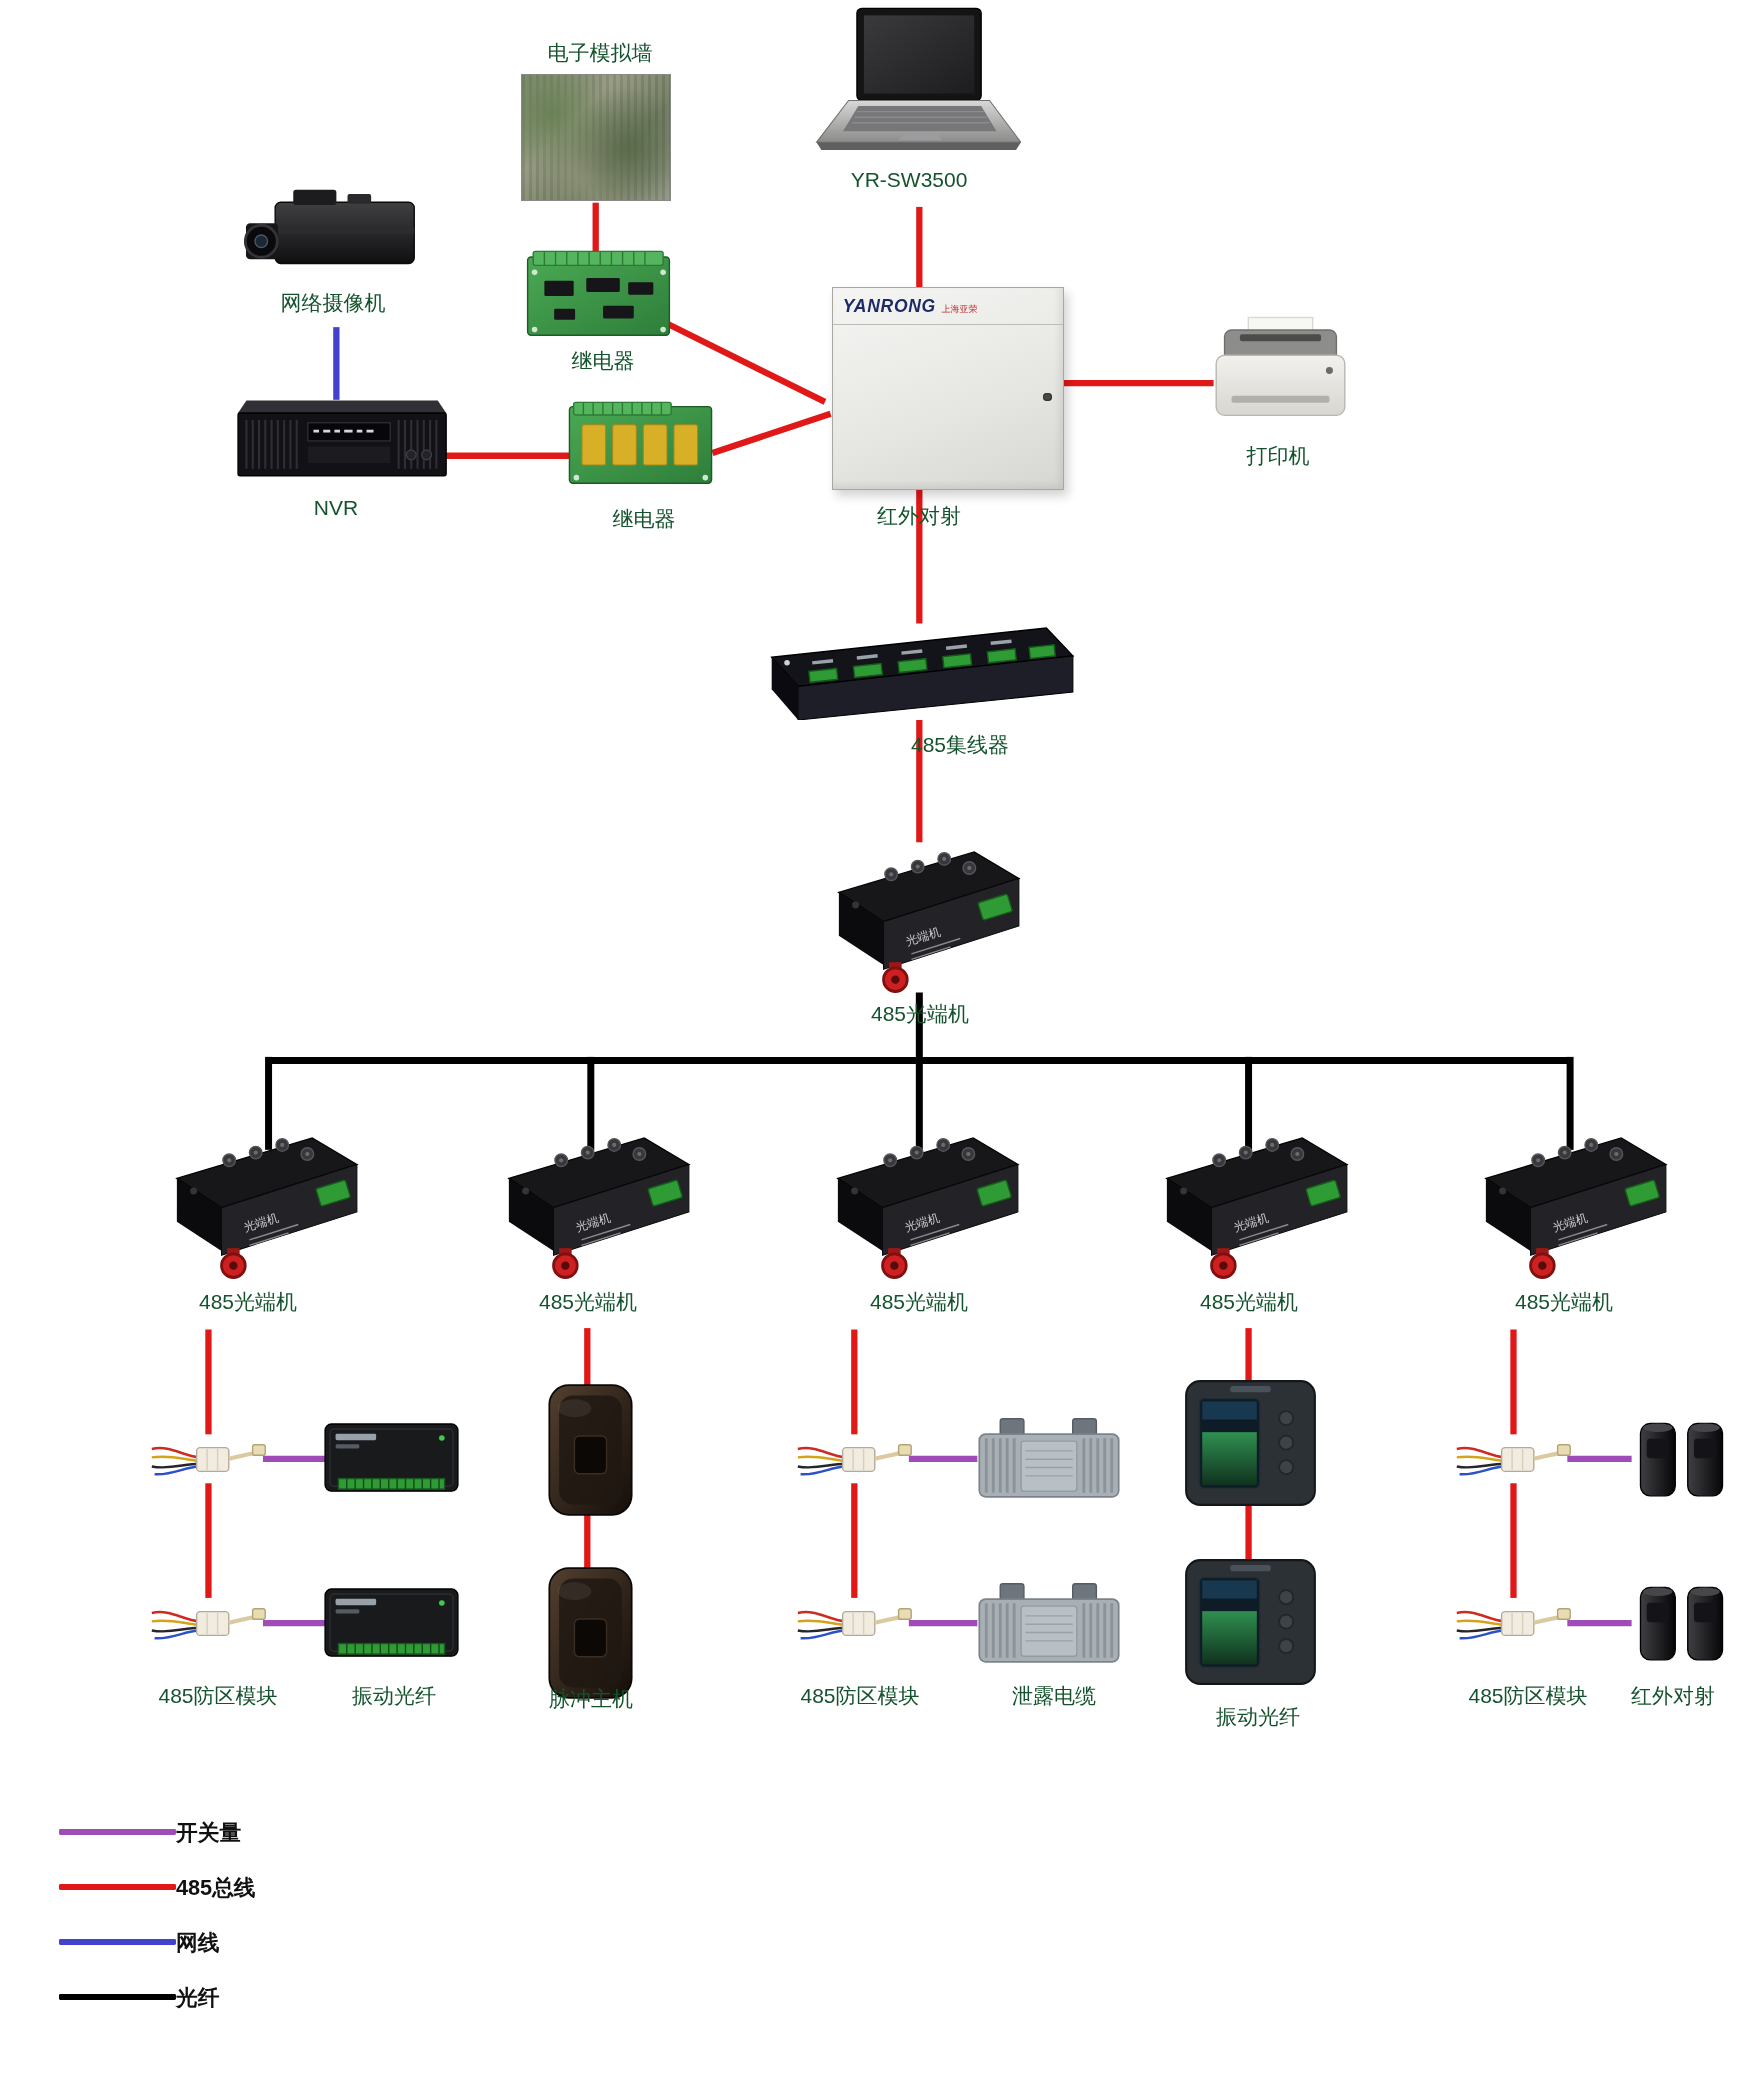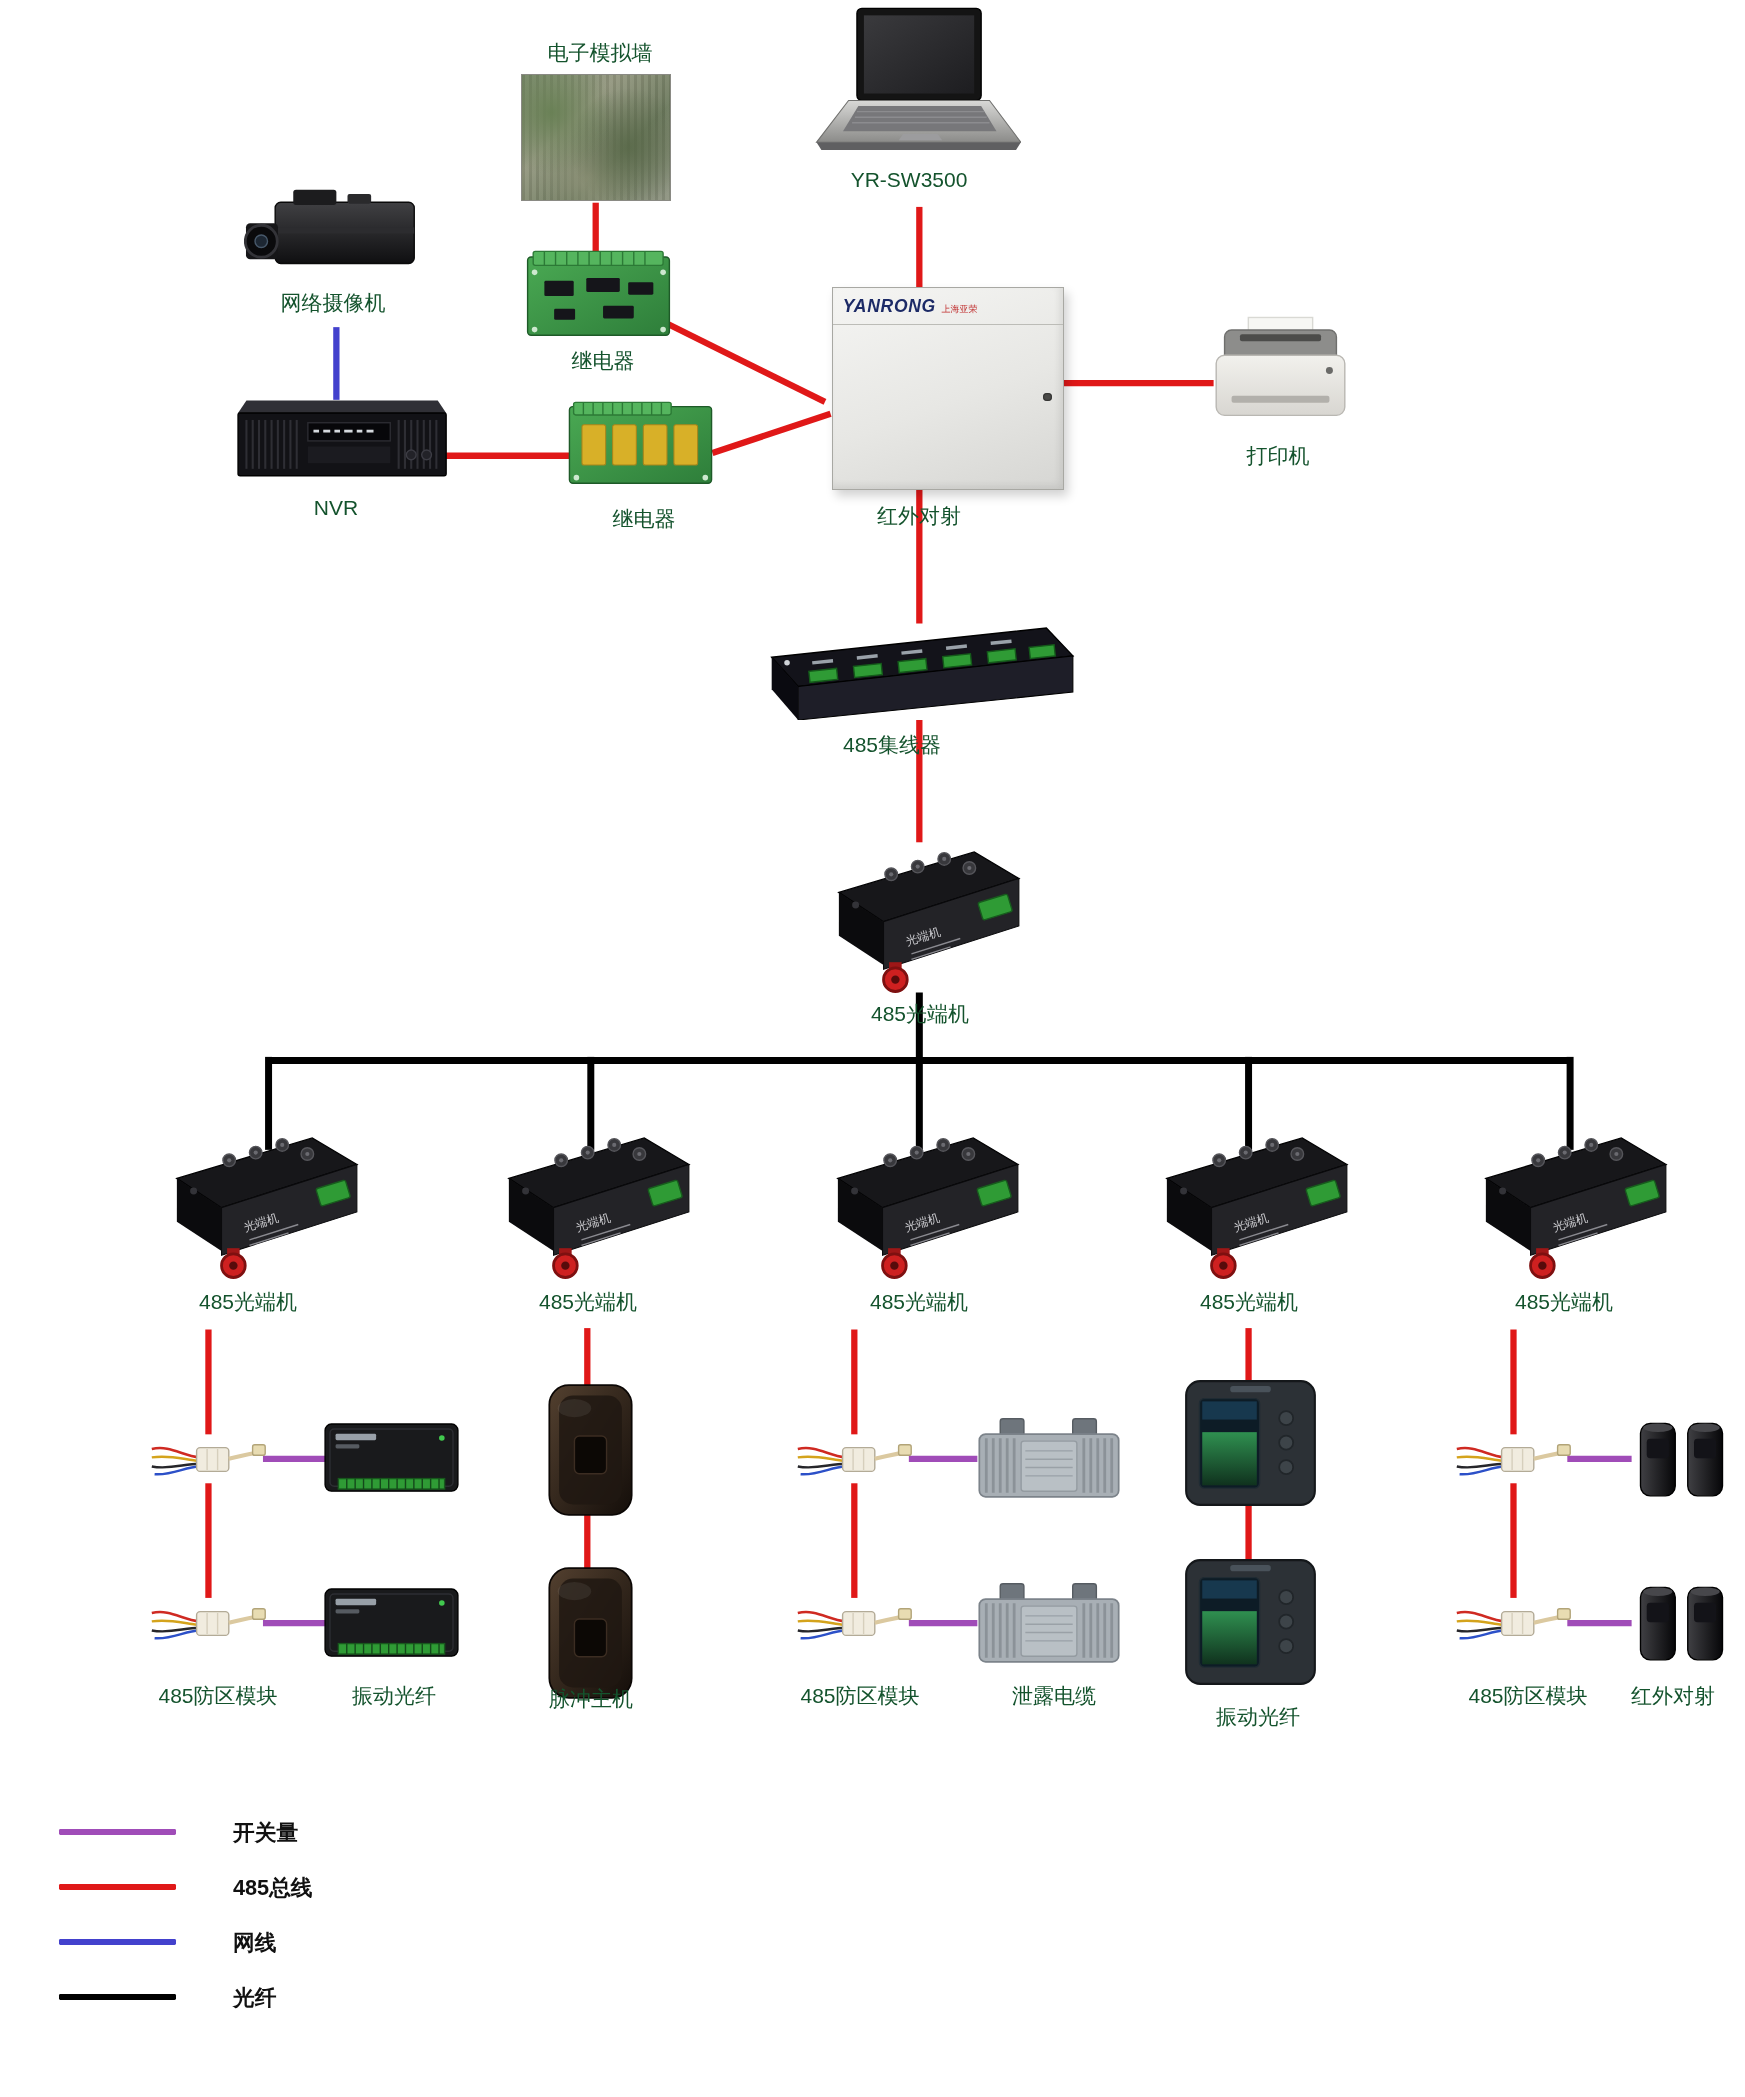--- a/index.html
+++ b/index.html
@@ -28,21 +28,21 @@
     border:1.4px solid #a8a8a3;
     box-shadow:4.2px 5.6px 9.8px rgba(0,0,0,.18), inset -3.5px -3.5px 7px rgba(0,0,0,.08);
   }
   .alarm-brand { position:absolute; top:8.4px; left:9.8px; display:flex; align-items:baseline; gap:5.6px; }
   .alarm-brand-en { font-style:italic; font-weight:bold; font-size:17.5px; color:#1c2a66; letter-spacing:0.7px; }
   .alarm-brand-cn { font-size:9px; color:#c03030; }
   .alarm-seam { position:absolute; top:36px; left:0; width:100%; border-top:1.4px solid #bcbcb7; }
   .alarm-keyhole { position:absolute; right:11.2px; top:105px; width:8.4px; height:8.4px; border-radius:50%; background:#4a4a48; box-shadow:inset 0 0 2.1px #000; }
   .legend-row { position:absolute; left:59px; display:flex; align-items:center; height:28px; }
   .legend-swatch { width:117px; height:5.6px; border-radius:1.4px; background:#888; }
-  .legend-label { margin-left:57px; font-size:21.7px; font-weight:bold; color:#111; }
+  .legend-label { font-size:21.7px; font-weight:bold; color:#111; }
 </style>
 </head>
 <body>
 
 <div class="canvas">
 
   <svg width="0" height="0" style="position:absolute" aria-hidden="true">
     <defs>
       <linearGradient id="g-screen" x1="0" y1="0" x2="1" y2="1">
         <stop offset="0" stop-color="#3a3a3d"></stop>
@@ -401,21 +401,21 @@
       <g fill="#9aa2aa">
         <rect x="70" y="56" width="30" height="5" transform="rotate(-6 85 58)"></rect>
         <rect x="134" y="49" width="30" height="5" transform="rotate(-6 149 51)"></rect>
         <rect x="198" y="42" width="30" height="5" transform="rotate(-6 213 44)"></rect>
         <rect x="262" y="35" width="30" height="5" transform="rotate(-6 277 37)"></rect>
         <rect x="326" y="28" width="30" height="5" transform="rotate(-6 341 30)"></rect>
       </g>
       <circle cx="34" cy="60" r="4" fill="#d0d4d8"></circle>
     </svg>
   </div>
-  <div class="lbl" style="left:892px; top:731px;">485集线器</div>
+  <div class="lbl" style="left:960px; top:731px;">485集线器</div>
 
   <div class="dev" style="left:819px; top:838px; width:203px; height:157px;">
     <svg viewBox="0 0 290 225">
         <use href="#sym-otn"></use>
       </svg>
   </div>
   <div class="lbl" style="left:920px; top:1000px;">485光端机</div>
 
   <div class="dev" style="left:157px;  top:1124px; width:203px; height:157px;">
       <svg viewBox="0 0 290 225">

